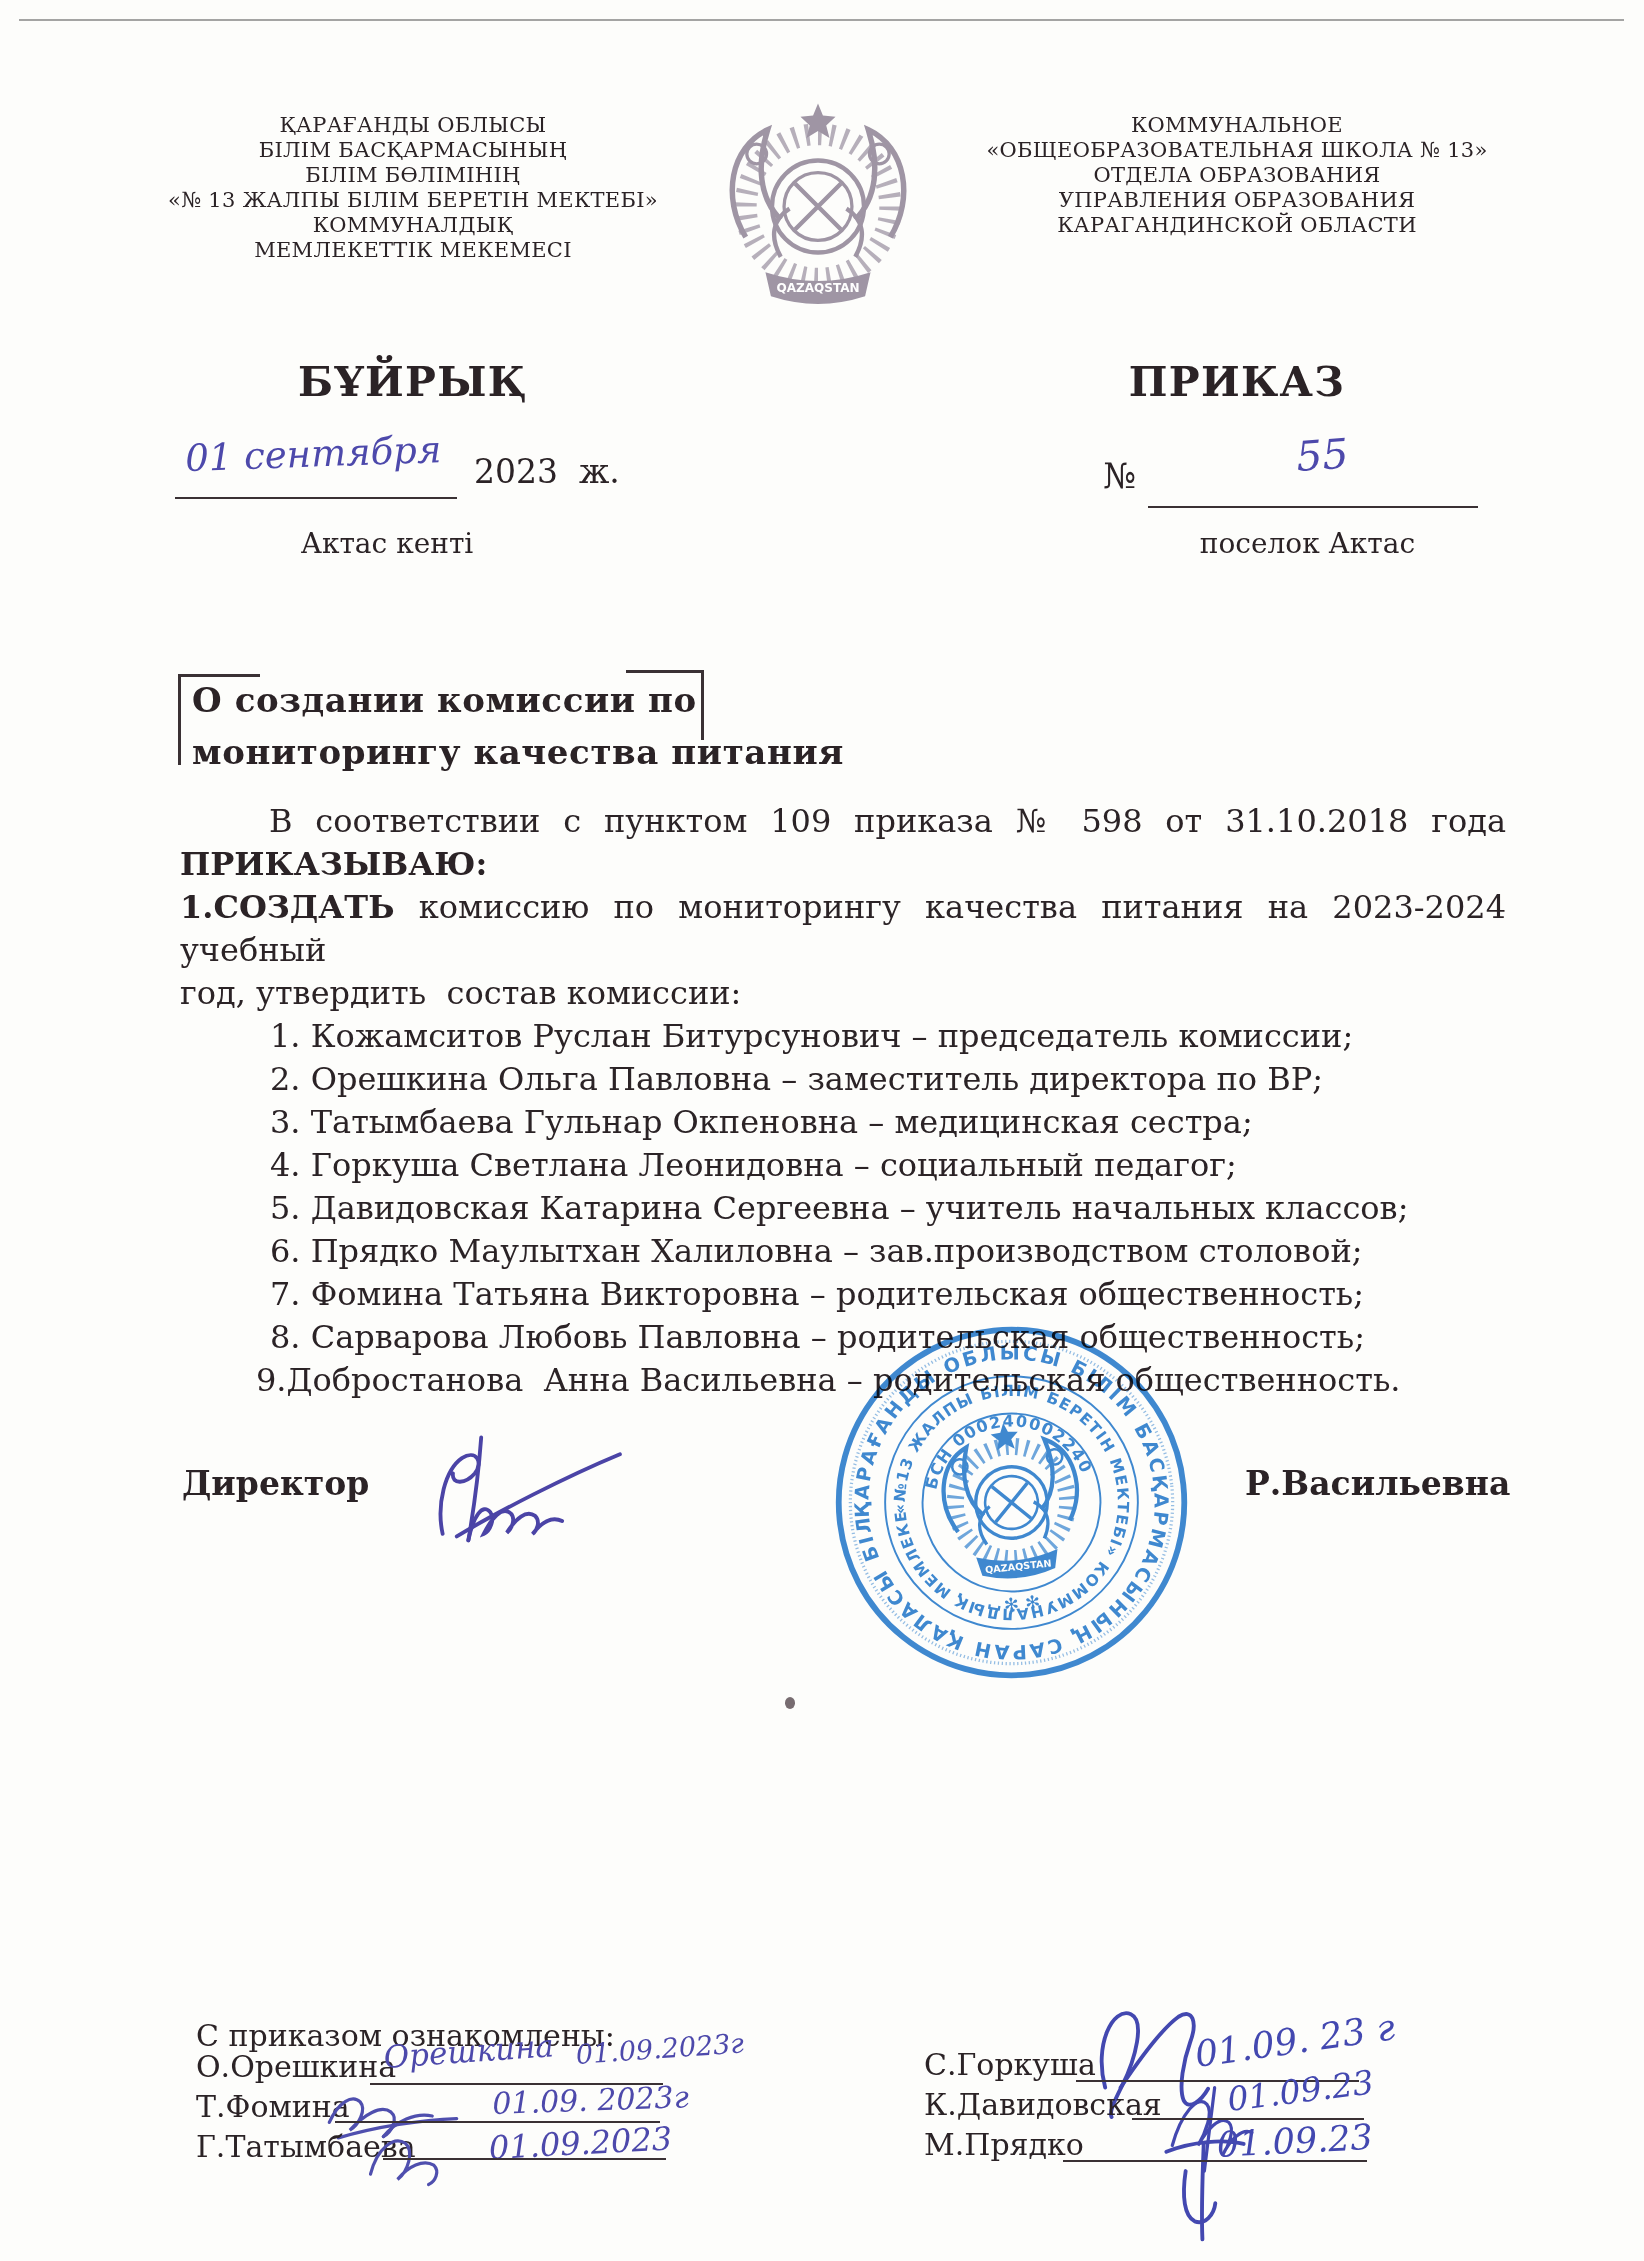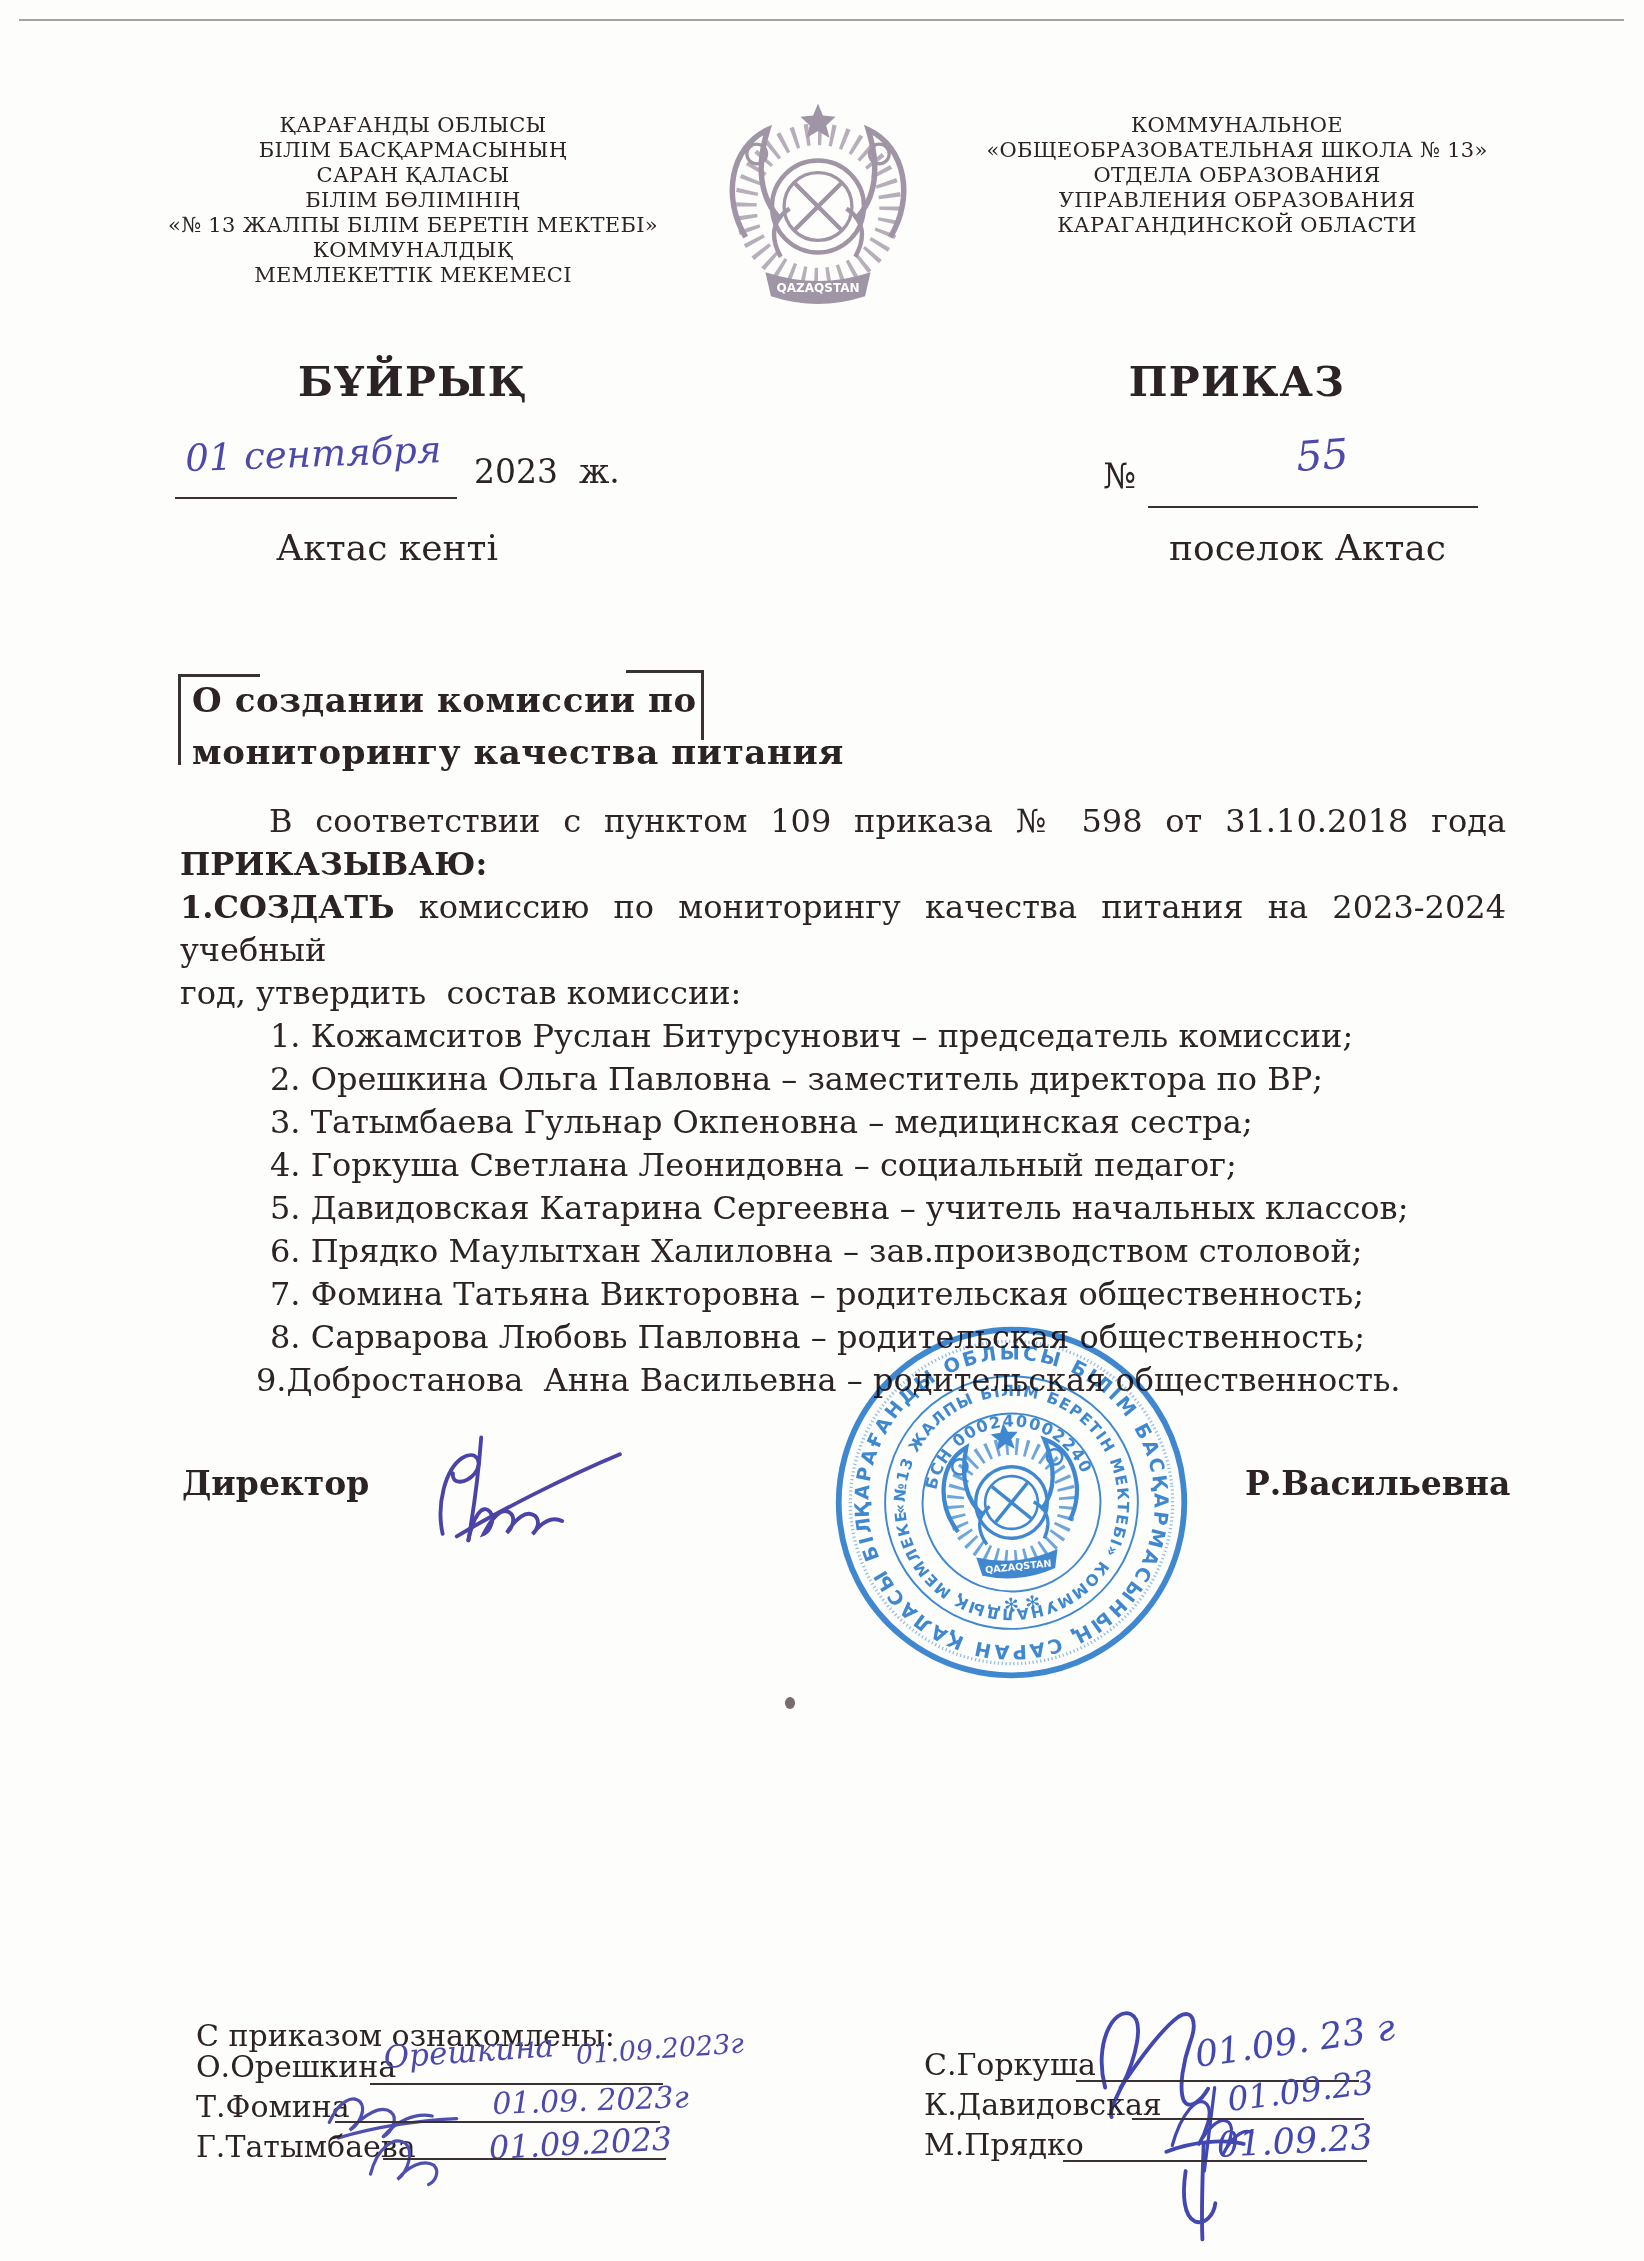--- a/index.html
+++ b/index.html
@@ -5,21 +5,21 @@
   html,body{margin:0;padding:0;background:#e8e8e6;}
   .page{
     position:relative;width:1644px;height:2261px;background:#fdfdfb;
     font-family:"DejaVu Serif","Liberation Serif",serif;color:#2b2326;overflow:hidden;
   }
   .abs{position:absolute;}
   .rule{position:absolute;background:#3a3134;height:1.9px;}
   .toprule{position:absolute;background:#8d8d8d;height:1.9px;opacity:.8;}
   .hcol{position:absolute;text-align:center;font-size:21px;line-height:25px;letter-spacing:0.3px;}
   .doc-title{position:absolute;font-weight:bold;font-size:41px;letter-spacing:1.3px;text-align:center;}
-  .place{position:absolute;font-size:36px;text-align:center;}
+  .place{position:absolute;font-size:28px;text-align:center;}
   .hand{position:absolute;font-style:italic;color:#4d49ab;transform-origin:left bottom;white-space:nowrap;}
   .print52{position:absolute;font-size:33px;white-space:pre;}
   .num-label{position:absolute;font-size:35px;}
   .boxseg{position:absolute;background:#3a3134;}
   .subject{position:absolute;font-weight:bold;font-size:34px;letter-spacing:0.6px;white-space:nowrap;}
   .body-block{position:absolute;left:180px;top:800px;width:1326px;font-size:32px;line-height:43px;}
   .jl{text-align:justify;text-align-last:justify;}
   .indent{text-indent:89px;}
   .bold{font-weight:bold;}
   .member{padding-left:90px;white-space:pre-wrap;}
@@ -32,21 +32,20 @@
 </head>
 <body>
 
 <div class="page">
 
   <div class="toprule" style="left:19.3px;top:19.3px;width:1605px;"></div>
 
   <div class="hcol" style="left:110px;top:113px;width:606px;">
     <div>ҚАРАҒАНДЫ ОБЛЫСЫ</div>
     <div>БІЛІМ БАСҚАРМАСЫНЫҢ</div>
-    <div>САРАН ҚАЛАСЫ</div>
     <div>БІЛІМ БӨЛІМІНІҢ</div>
     <div>«№ 13 ЖАЛПЫ БІЛІМ БЕРЕТІН МЕКТЕБІ»</div>
     <div>КОММУНАЛДЫҚ</div>
     <div>МЕМЛЕКЕТТІК МЕКЕМЕСІ</div>
   </div>
 
   <svg class="abs" style="left:699px;top:97px;color:#9a90a0;opacity:.95;" width="238" height="219" viewBox="0 0 200 200">
     <defs>
       <g id="emb">
         <g fill="none" stroke="currentColor">

